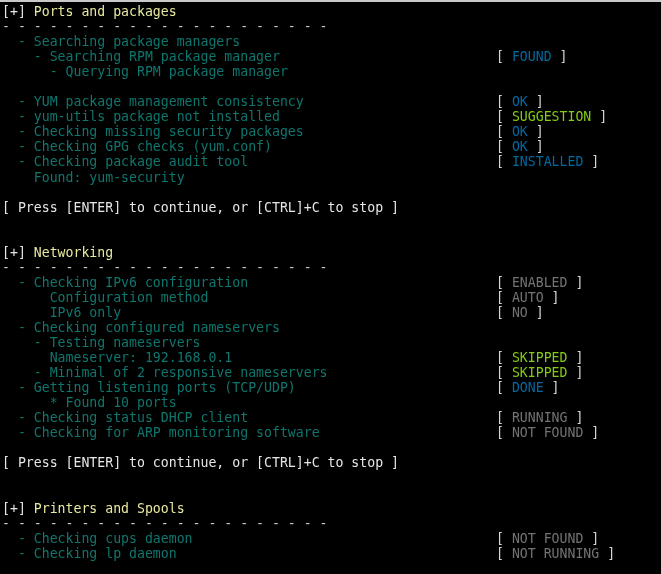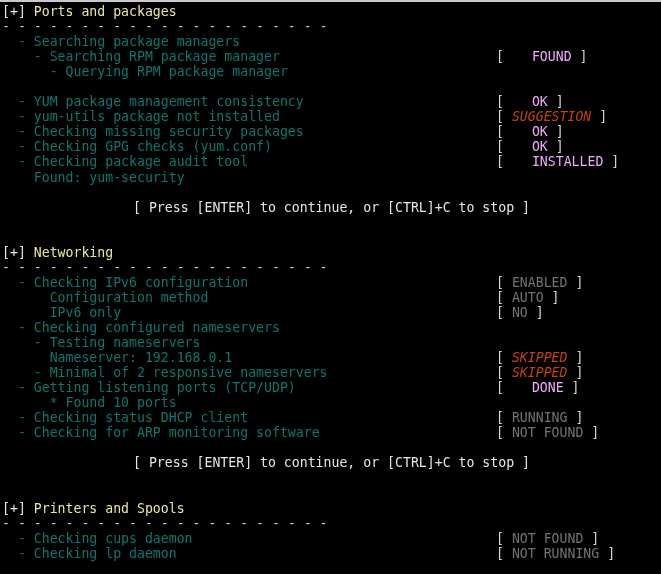--- a/index.html
+++ b/index.html
@@ -62,28 +62,28 @@
 
   
   .status {
     position: absolute;
     left: 494px;
     top: 0;
     white-space: pre;
   }
 
   .brk  { color: #d6d6d6; }
-  .st-green  { color: #f0abfc; margin-left: 20px; }
-  .st-yellow { color: #c2410c; font-style: italic; }
+  .st-green  { color: #0369a1; }
+  .st-yellow { color: #84cc16; }
   .st-white  { color: #737373; }
 
   .sec-mark  { color: #e6e6e6; }
   .sec-title { color: #e8e8a0; }
   .rule      { color: #c8c8c8; }
-  .prompt    { color: #e6e6e6; text-align: center; }
+  .prompt    { color: #e6e6e6; }
   .body-text { color: #0f766e; }
 </style>
 </head>
 <body>
 
 <div id="terminal">
   <div class="screen" id="screen"><div class="line"><span class="sec-mark">[+] </span><span class="sec-title">Ports and packages</span></div><div class="line rule">- - - - - - - - - - - - - - - - - - - - -</div><div class="line"><span class="label body-text">  - Searching package managers</span></div><div class="line"><span class="label body-text">    - Searching RPM package manager</span><span class="status"><span class="brk">[ </span><span class="st-green">FOUND</span><span class="brk"> ]</span></span></div><div class="line"><span class="label body-text">      - Querying RPM package manager</span></div><div class="blank"></div><div class="line"><span class="label body-text">  - YUM package management consistency</span><span class="status"><span class="brk">[ </span><span class="st-green">OK</span><span class="brk"> ]</span></span></div><div class="line"><span class="label body-text">  - yum-utils package not installed</span><span class="status"><span class="brk">[ </span><span class="st-yellow">SUGGESTION</span><span class="brk"> ]</span></span></div><div class="line"><span class="label body-text">  - Checking missing security packages</span><span class="status"><span class="brk">[ </span><span class="st-green">OK</span><span class="brk"> ]</span></span></div><div class="line"><span class="label body-text">  - Checking GPG checks (yum.conf)</span><span class="status"><span class="brk">[ </span><span class="st-green">OK</span><span class="brk"> ]</span></span></div><div class="line"><span class="label body-text">  - Checking package audit tool</span><span class="status"><span class="brk">[ </span><span class="st-green">INSTALLED</span><span class="brk"> ]</span></span></div><div class="line"><span class="label body-text">    Found: yum-security</span></div><div class="blank"></div><div class="line prompt">[ Press [ENTER] to continue, or [CTRL]+C to stop ]</div><div class="blank"></div><div class="blank"></div><div class="line"><span class="sec-mark">[+] </span><span class="sec-title">Networking</span></div><div class="line rule">- - - - - - - - - - - - - - - - - - - - -</div><div class="line"><span class="label body-text">  - Checking IPv6 configuration</span><span class="status"><span class="brk">[ </span><span class="st-white">ENABLED</span><span class="brk"> ]</span></span></div><div class="line"><span class="label body-text">      Configuration method</span><span class="status"><span class="brk">[ </span><span class="st-white">AUTO</span><span class="brk"> ]</span></span></div><div class="line"><span class="label body-text">      IPv6 only</span><span class="status"><span class="brk">[ </span><span class="st-white">NO</span><span class="brk"> ]</span></span></div><div class="line"><span class="label body-text">  - Checking configured nameservers</span></div><div class="line"><span class="label body-text">    - Testing nameservers</span></div><div class="line"><span class="label body-text">      Nameserver: 192.168.0.1</span><span class="status"><span class="brk">[ </span><span class="st-yellow">SKIPPED</span><span class="brk"> ]</span></span></div><div class="line"><span class="label body-text">    - Minimal of 2 responsive nameservers</span><span class="status"><span class="brk">[ </span><span class="st-yellow">SKIPPED</span><span class="brk"> ]</span></span></div><div class="line"><span class="label body-text">  - Getting listening ports (TCP/UDP)</span><span class="status"><span class="brk">[ </span><span class="st-green">DONE</span><span class="brk"> ]</span></span></div><div class="line"><span class="label body-text">      * Found 10 ports</span></div><div class="line"><span class="label body-text">  - Checking status DHCP client</span><span class="status"><span class="brk">[ </span><span class="st-white">RUNNING</span><span class="brk"> ]</span></span></div><div class="line"><span class="label body-text">  - Checking for ARP monitoring software</span><span class="status"><span class="brk">[ </span><span class="st-white">NOT FOUND</span><span class="brk"> ]</span></span></div><div class="blank"></div><div class="line prompt">[ Press [ENTER] to continue, or [CTRL]+C to stop ]</div><div class="blank"></div><div class="blank"></div><div class="line"><span class="sec-mark">[+] </span><span class="sec-title">Printers and Spools</span></div><div class="line rule">- - - - - - - - - - - - - - - - - - - - -</div><div class="line"><span class="label body-text">  - Checking cups daemon</span><span class="status"><span class="brk">[ </span><span class="st-white">NOT FOUND</span><span class="brk"> ]</span></span></div><div class="line"><span class="label body-text">  - Checking lp daemon</span><span class="status"><span class="brk">[ </span><span class="st-white">NOT RUNNING</span><span class="brk"> ]</span></span></div><div class="blank"></div></div>
 </div>
 
 </body></html>

